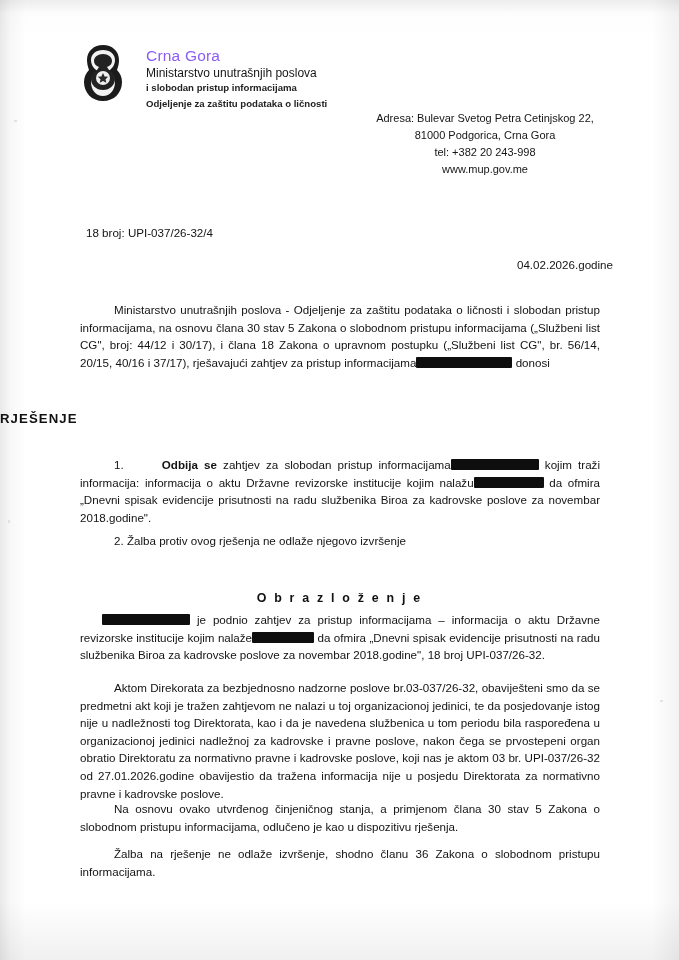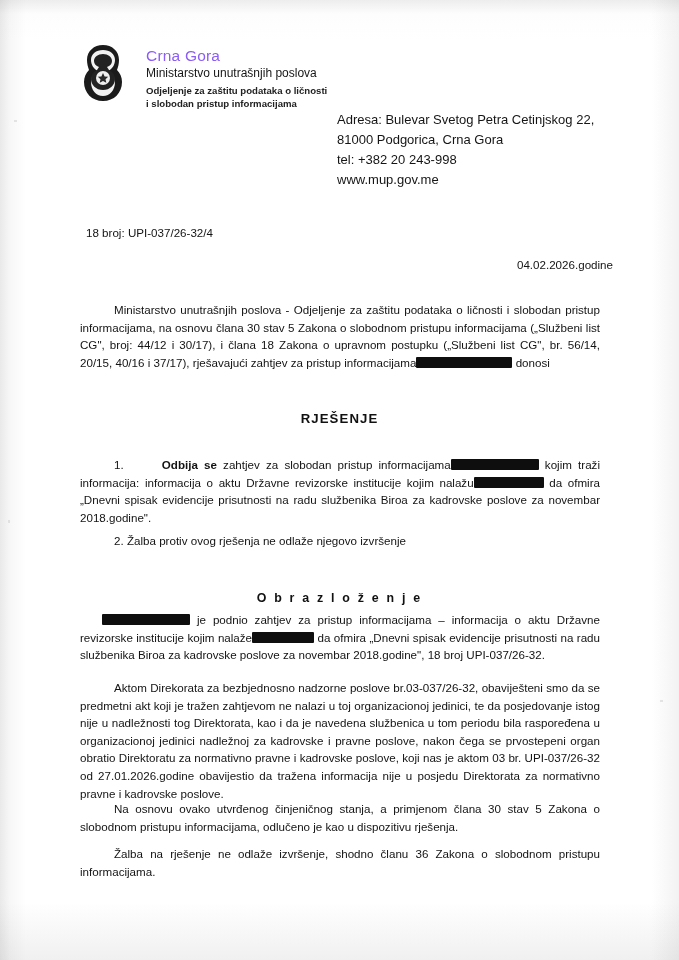--- a/index.html
+++ b/index.html
@@ -74,25 +74,25 @@
   }
   .org-dept {
     font-size: 9.6px;
     color: #222;
     line-height: 1.35;
     margin-top: 3px;
     font-weight: 600;
   }
   .address-block {
     position: absolute;
-    right: 13px;
+    right: 0;
     top: 68px;
     width: 270px;
-    text-align: left;
-    font-size: 13px;
+    text-align: center;
+    font-size: 11px;
     line-height: 1.55;
     color: #151515;
   }
 
   
   .ref-no {
     position: absolute;
     left: 86px;
     top: 226px;
     font-size: 11.6px;
@@ -112,21 +112,20 @@
     font-size: 11.6px;
     line-height: 1.52;
     color: #131313;
     text-align: justify;
   }
   .p-intro  { left: 80px; top: 301px; width: 520px; text-indent: 34px; }
   .title-rjesenje {
     position: absolute;
     left: 0; right: 0;
     top: 411px;
-    text-align: center;
     font-size: 13.2px;
     letter-spacing: 1.1px;
     font-weight: 700;
     color: #111;
   }
   .p-item1 { left: 80px; top: 456px; width: 520px; text-indent: 34px; }
   .p-item2 { left: 80px; top: 532px; width: 520px; text-indent: 34px; }
   .title-obrazlozenje {
     position: absolute;
     left: 0; right: 0;
@@ -184,22 +183,22 @@
       <path d="M23 1 C14 1 7 7 7 16 c0 4 1 7 2 10 -3 3 -5 7 -5 12 0 11 8 19 19 19 s19-8 19-19 c0-5-2-9-5-12 1-3 2-6 2-10 C39 7 32 1 23 1 z" fill="#1b1b1b"></path>
       <path d="M23 6 C16 6 11 10 11 16 c0 5 3 9 7 11 -4 2-7 6-7 11 0 8 5 14 12 14 s12-6 12-14 c0-5-3-9-7-11 4-2 7-6 7-11 C35 10 30 6 23 6 z" fill="#f2f2f2"></path>
       <path d="M23 10 c-5 0-9 3-9 7 0 3 2 5 5 6 l-2 3 c-4 2-6 5-6 9 0 6 5 11 12 11 s12-5 12-11 c0-4-2-7-6-9 l-2-3 c3-1 5-3 5-6 0-4-4-7-9-7z" fill="#222"></path>
       <circle cx="23" cy="34" r="7" fill="#efefef"></circle>
       <path d="M23 29 l1.6 3.4 3.6.4 -2.7 2.4 .8 3.6 -3.3-1.9 -3.3 1.9 .8-3.6 -2.7-2.4 3.6-.4z" fill="#2a2a2a"></path>
     </svg>
 
     <div class="org-block">
       <div class="org-country">Crna Gora</div>
       <div class="org-ministry">Ministarstvo unutrašnjih poslova</div>
+      <div class="org-dept" style="margin-top:0">i slobodan pristup informacijama</div>
       <div class="org-dept">Odjeljenje za zaštitu podataka o ličnosti</div>
-      <div class="org-dept" style="margin-top:0">i slobodan pristup informacijama</div>
     </div>
 
     <div class="address-block">
       <div>Adresa: Bulevar Svetog Petra Cetinjskog 22,</div>
       <div>81000 Podgorica, Crna Gora</div>
       <div>tel: +382 20 243-998</div>
       <div>www.mup.gov.me</div>
     </div>
   </div>
 

